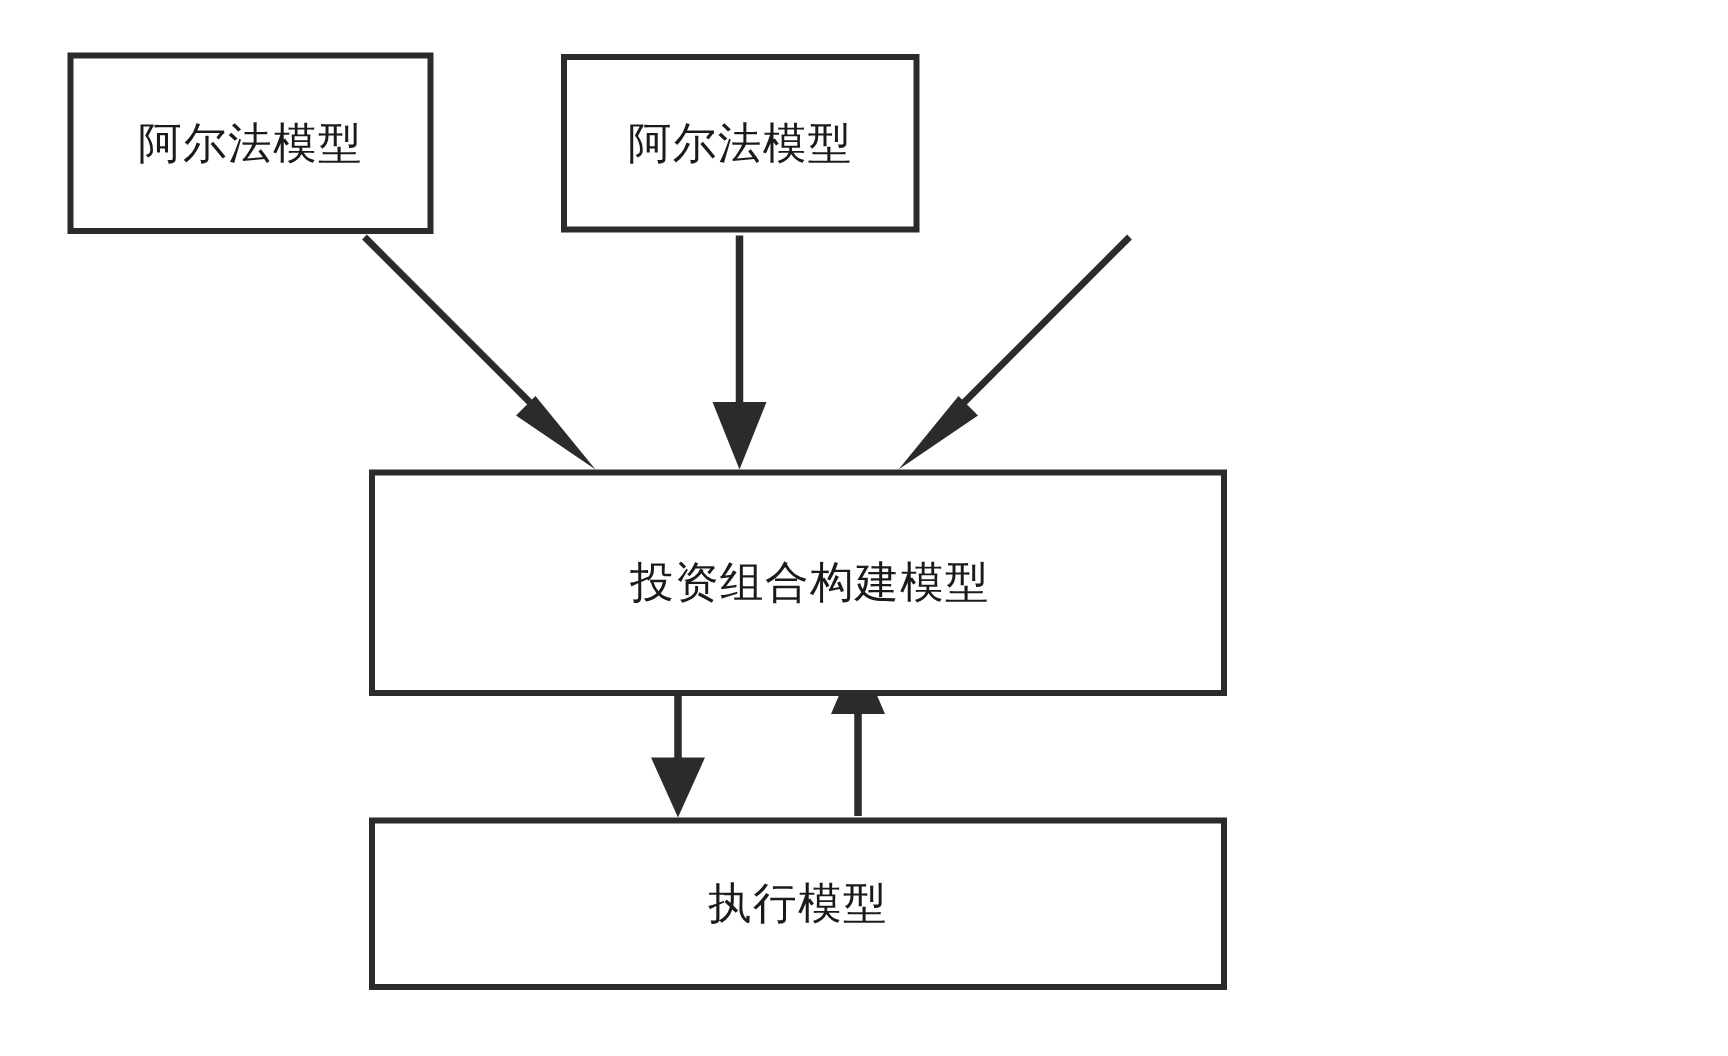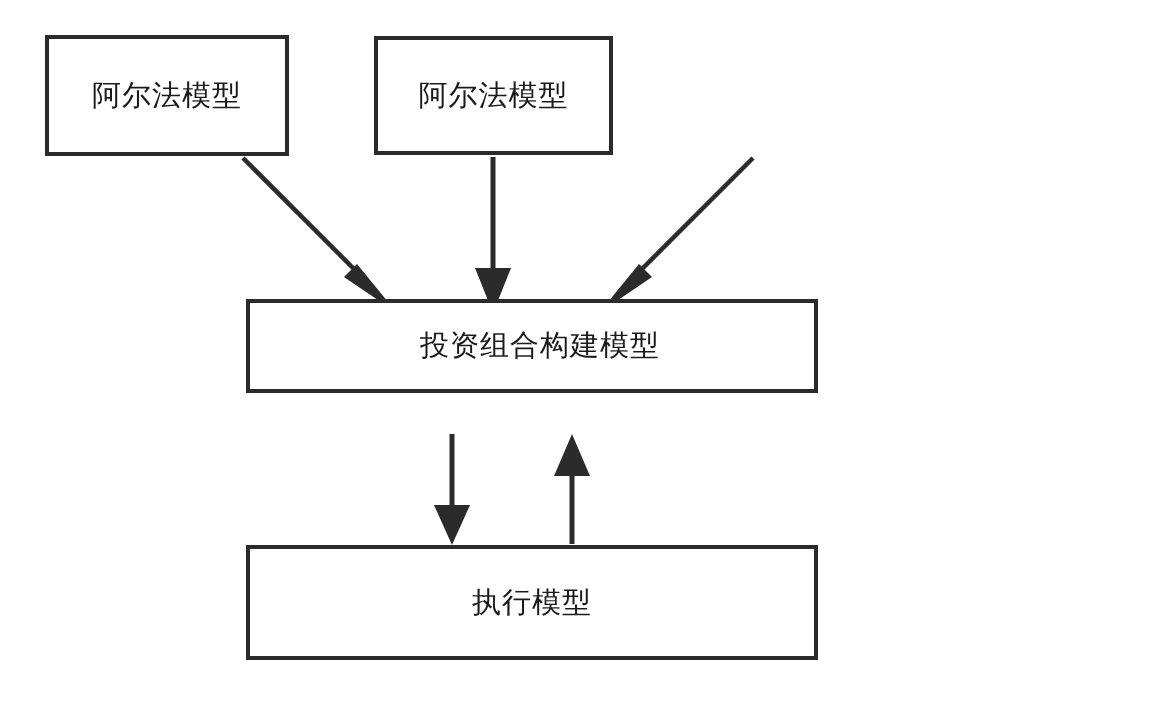--- a/index.html
+++ b/index.html
@@ -78,21 +78,21 @@
 
   <div class="node-box" style="left:45px; top:35px; width:244px; height:121px;">
     <span class="node-label size-lg">阿尔法模型</span>
   </div>
 
   <div class="node-box" style="left:374px; top:36px; width:239px; height:119px;">
     <span class="node-label size-lg">阿尔法模型</span>
   </div>
 
 
-  <div class="node-box" style="left:246px; top:299px; width:572px; height:94px;padding-left:16px;">
+  <div class="node-box" style="left:246px; top:313px; width:572px; height:151px;padding-left:16px;">
     <span class="node-label size-lg">投资组合构建模型</span>
   </div>
 
   <div class="node-box" style="left:246px; top:545px; width:572px; height:115px;justify-content:center;">
     <span class="node-label size-lg">执行模型</span>
   </div>
 
 </div>
 
 </body></html>

